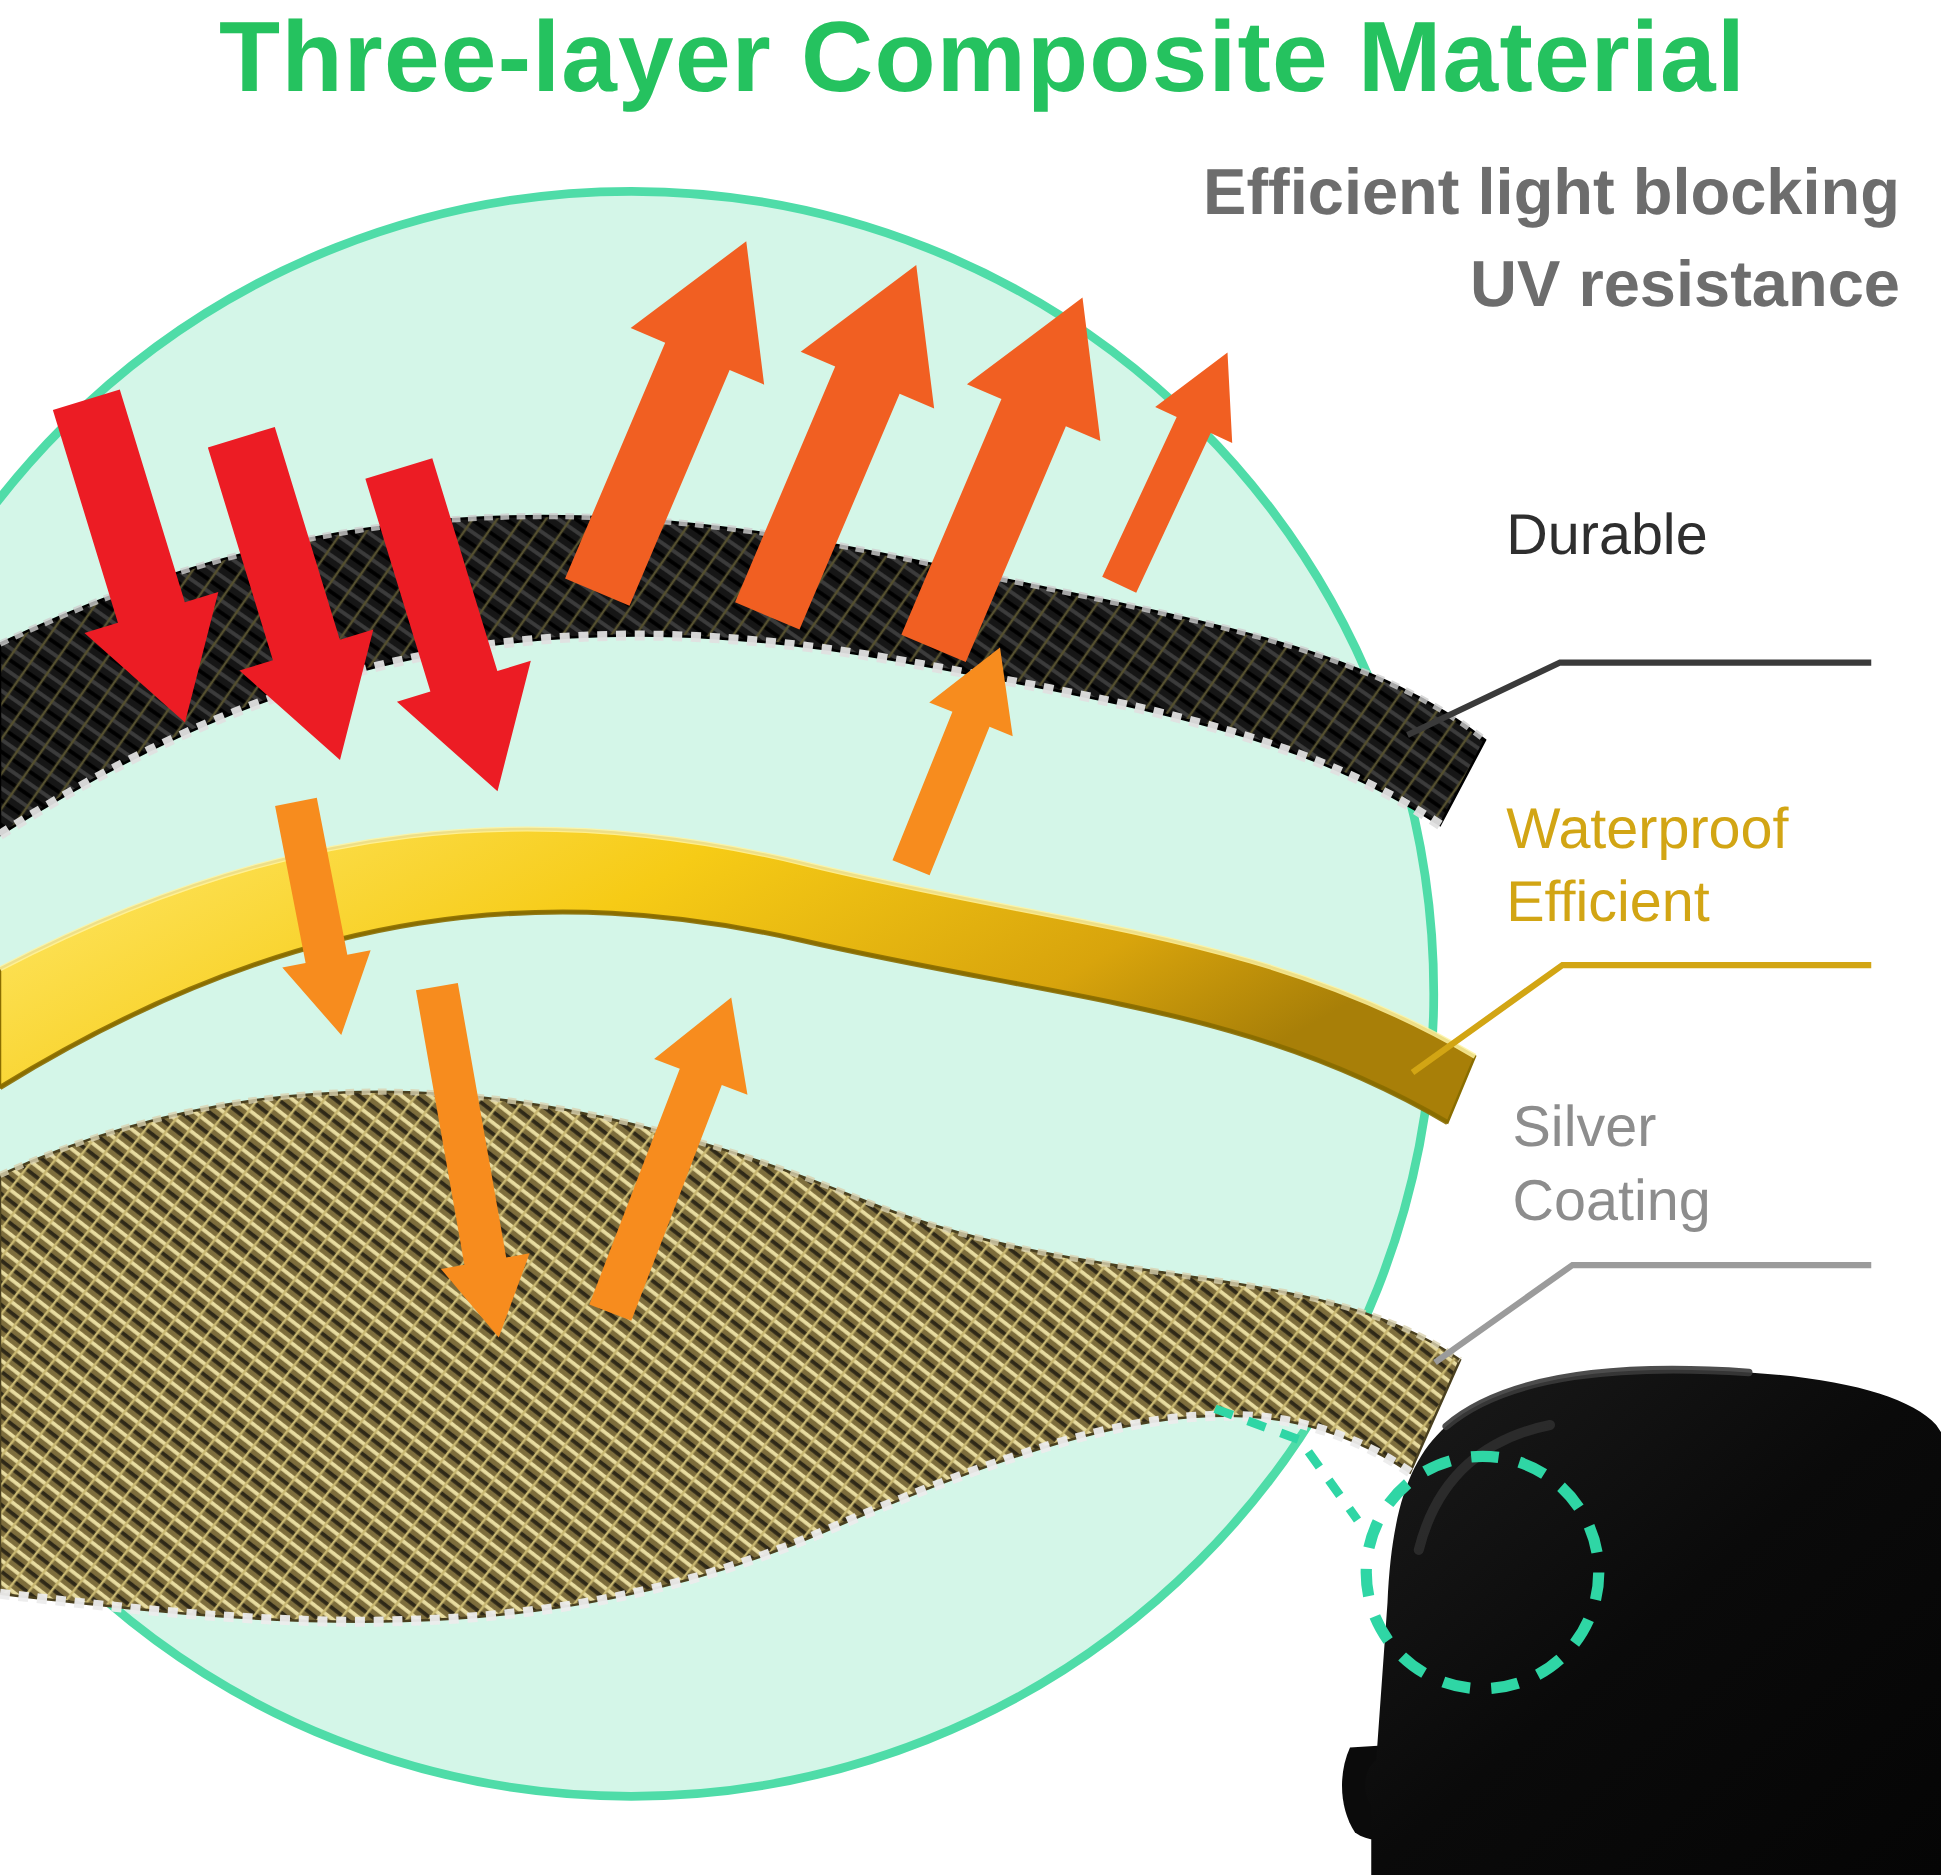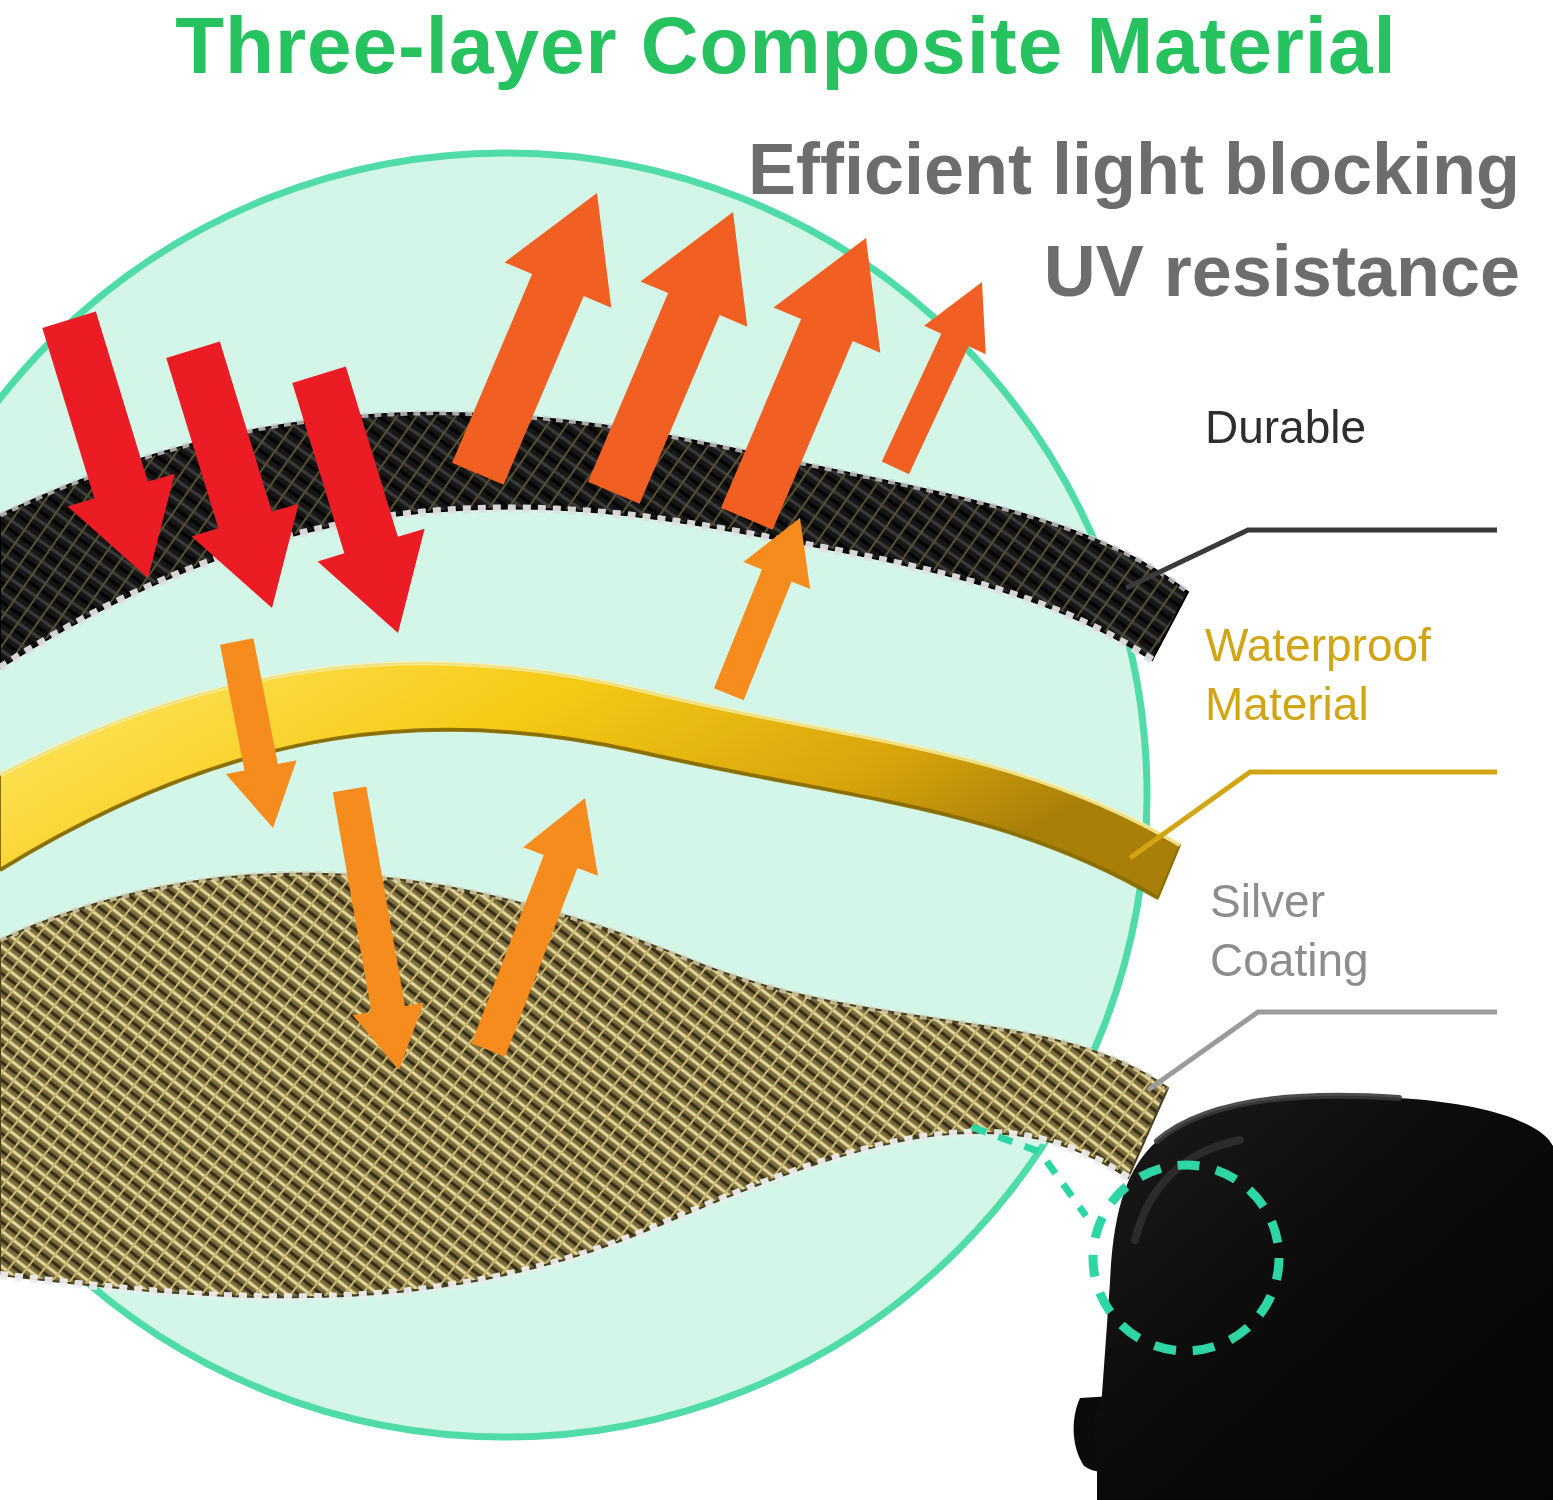--- a/index.html
+++ b/index.html
@@ -16,29 +16,29 @@
   .title{
     top:0px;left:0;width:100%;
     text-align:center;
     font-size:80px;font-weight:bold;
     letter-spacing:1px;
     color:var(--title-green);
   }
   .subtitle{
     top:118px;right:52px;
     text-align:right;
-    font-size:72px;font-weight:600;
+    font-size:52px;font-weight:600;
     line-height:1.42;
     color:var(--subtitle-gray);
   }
   .label{
     font-size:46px;font-weight:normal;line-height:1.28;
   }
   .label-oxford{top:398px;left:1205px;color:var(--oxford-label);}
-  .label-polyester{top:616px;left:1205px;color:var(--polyester-label);}
+  .label-polyester{top:633px;left:1205px;color:var(--polyester-label);}
   .label-silver{top:872px;left:1210px;color:var(--silver-label);}
 </style>
 </head>
 <body>
 
 <div class="canvas">
 
   <svg class="art" width="1553" height="1500" viewBox="0 0 1553 1500">
     <defs>
       <pattern id="pdark" width="16" height="16" patternUnits="userSpaceOnUse" patternTransform="rotate(35)">
@@ -149,21 +149,21 @@
     <div>Efficient light blocking</div>
     <div>UV resistance</div>
   </div>
 
   <div class="txt label label-oxford">
     <span>Durable</span><br>
   </div>
 
   <div class="txt label label-polyester">
     <span>Waterproof</span><br>
-    <span>Material</span>
+    <span>Efficient</span>
   </div>
 
   <div class="txt label label-silver">
     <span>Silver</span><br>
     <span>Coating</span>
   </div>
 
 </div>
 
 </body></html>

